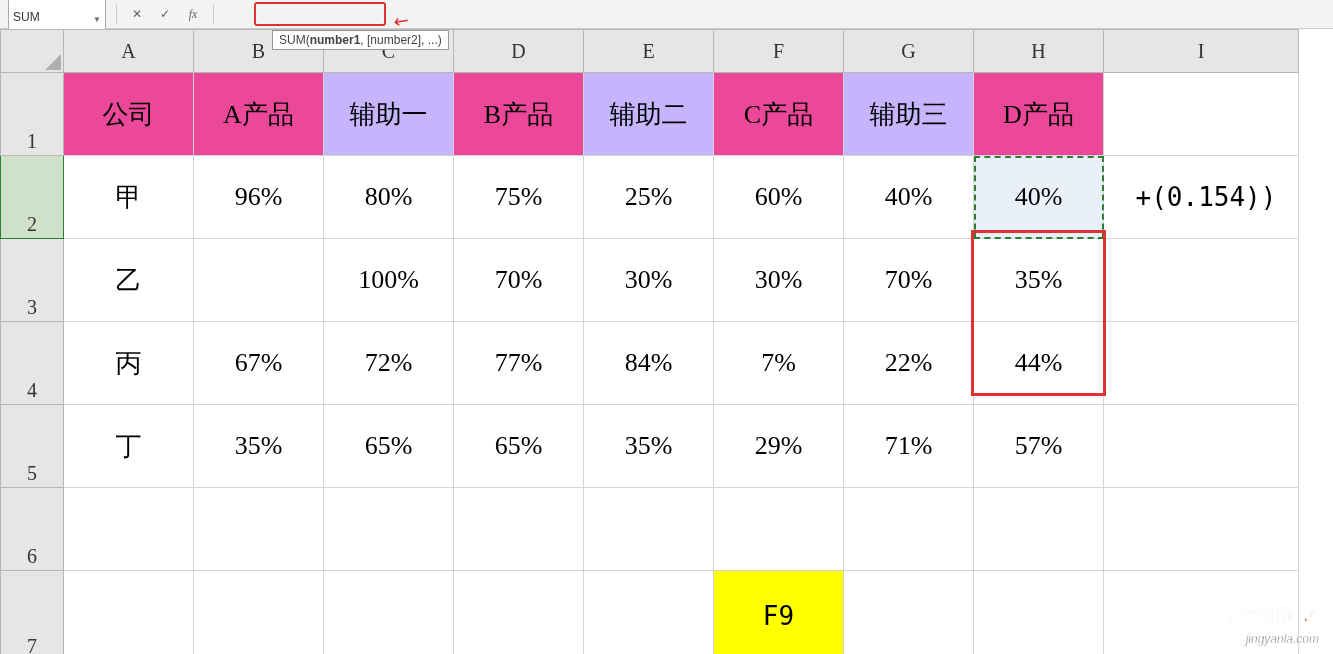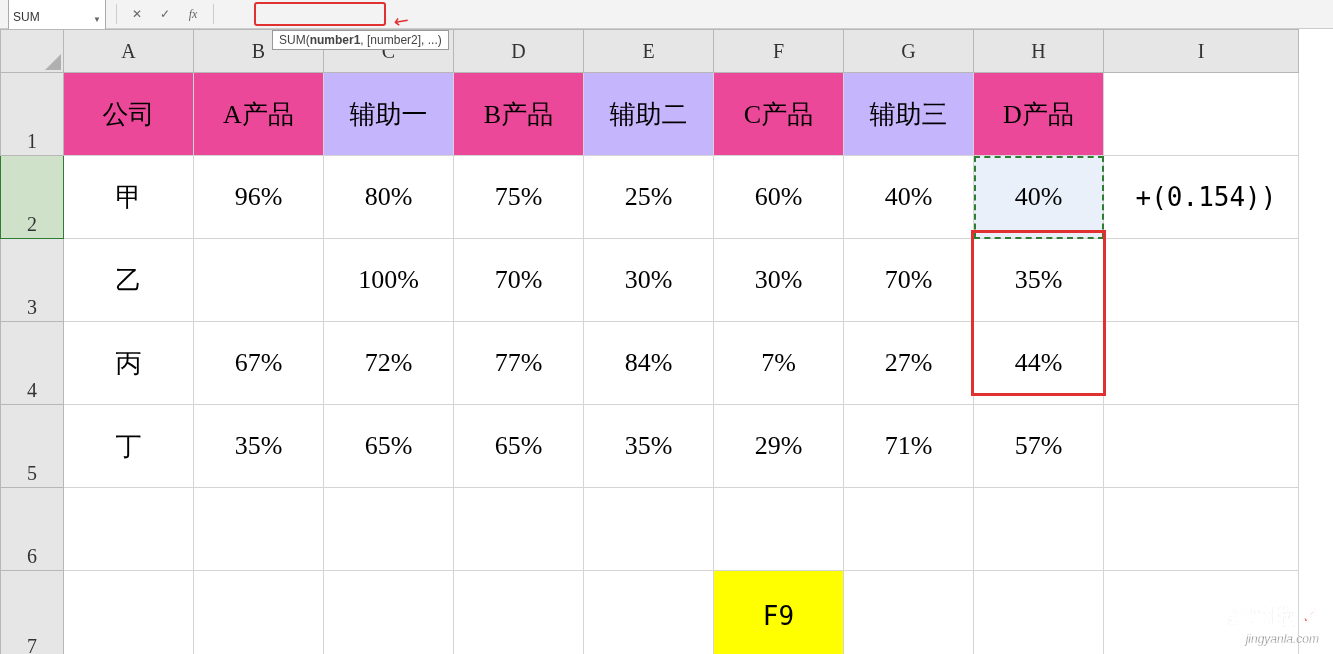--- a/index.html
+++ b/index.html
@@ -122,21 +122,21 @@
     <td class="cell"></td>
   </tr>
   <tr style="height:80px">
     <th class="row-h">4</th>
     <td class="cell">丙</td>
     <td class="cell">67%</td>
     <td class="cell">72%</td>
     <td class="cell">77%</td>
     <td class="cell">84%</td>
     <td class="cell">7%</td>
-    <td class="cell">27%</td>
+    <td class="cell">22%</td>
     <td class="cell">44%</td>
     <td class="cell"></td>
   </tr>
   <tr style="height:80px">
     <th class="row-h">5</th>
     <td class="cell">丁</td>
     <td class="cell">35%</td>
     <td class="cell">65%</td>
     <td class="cell">65%</td>
     <td class="cell">35%</td>

